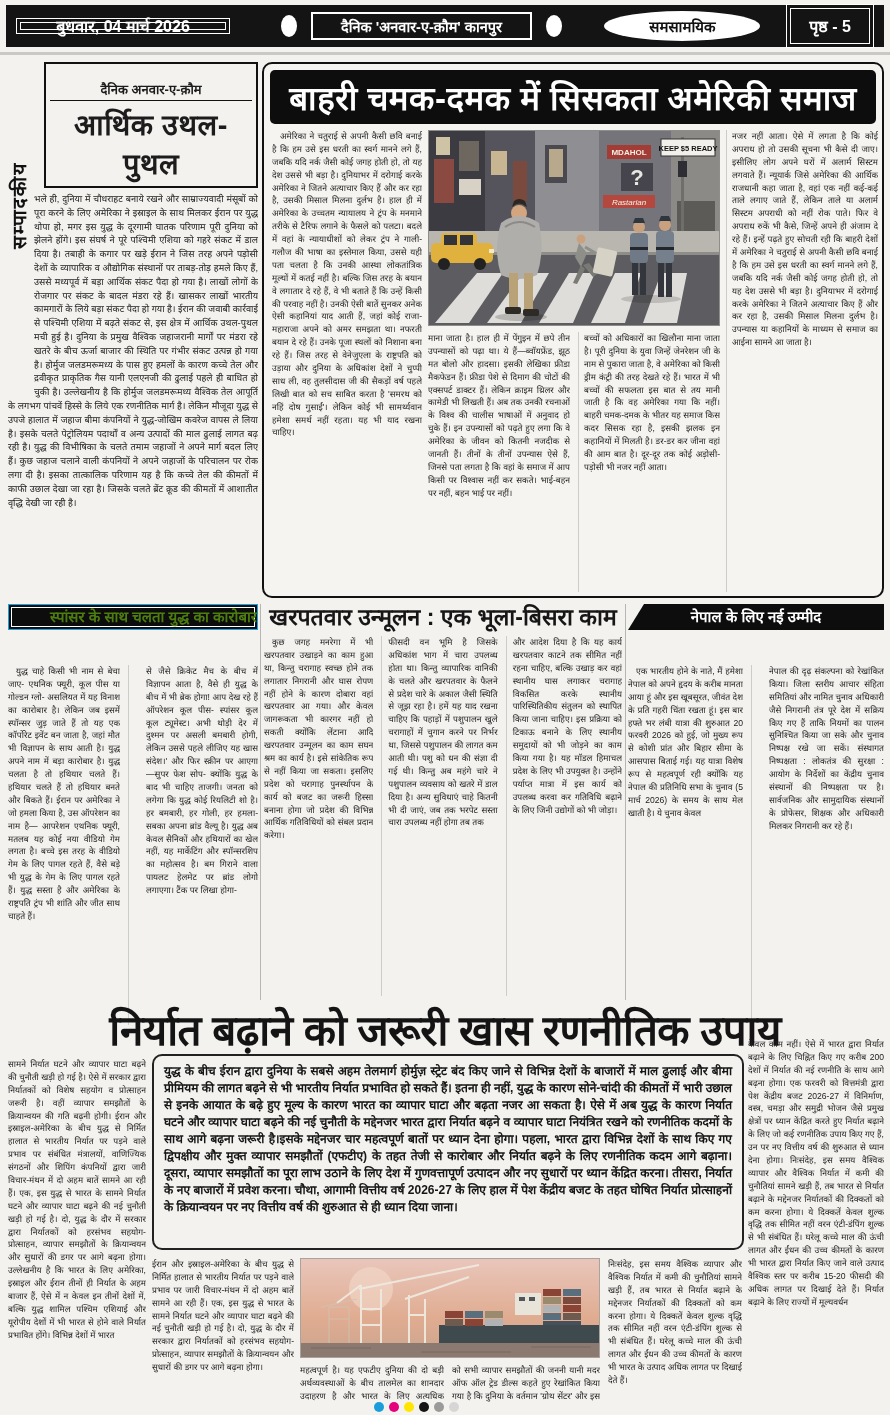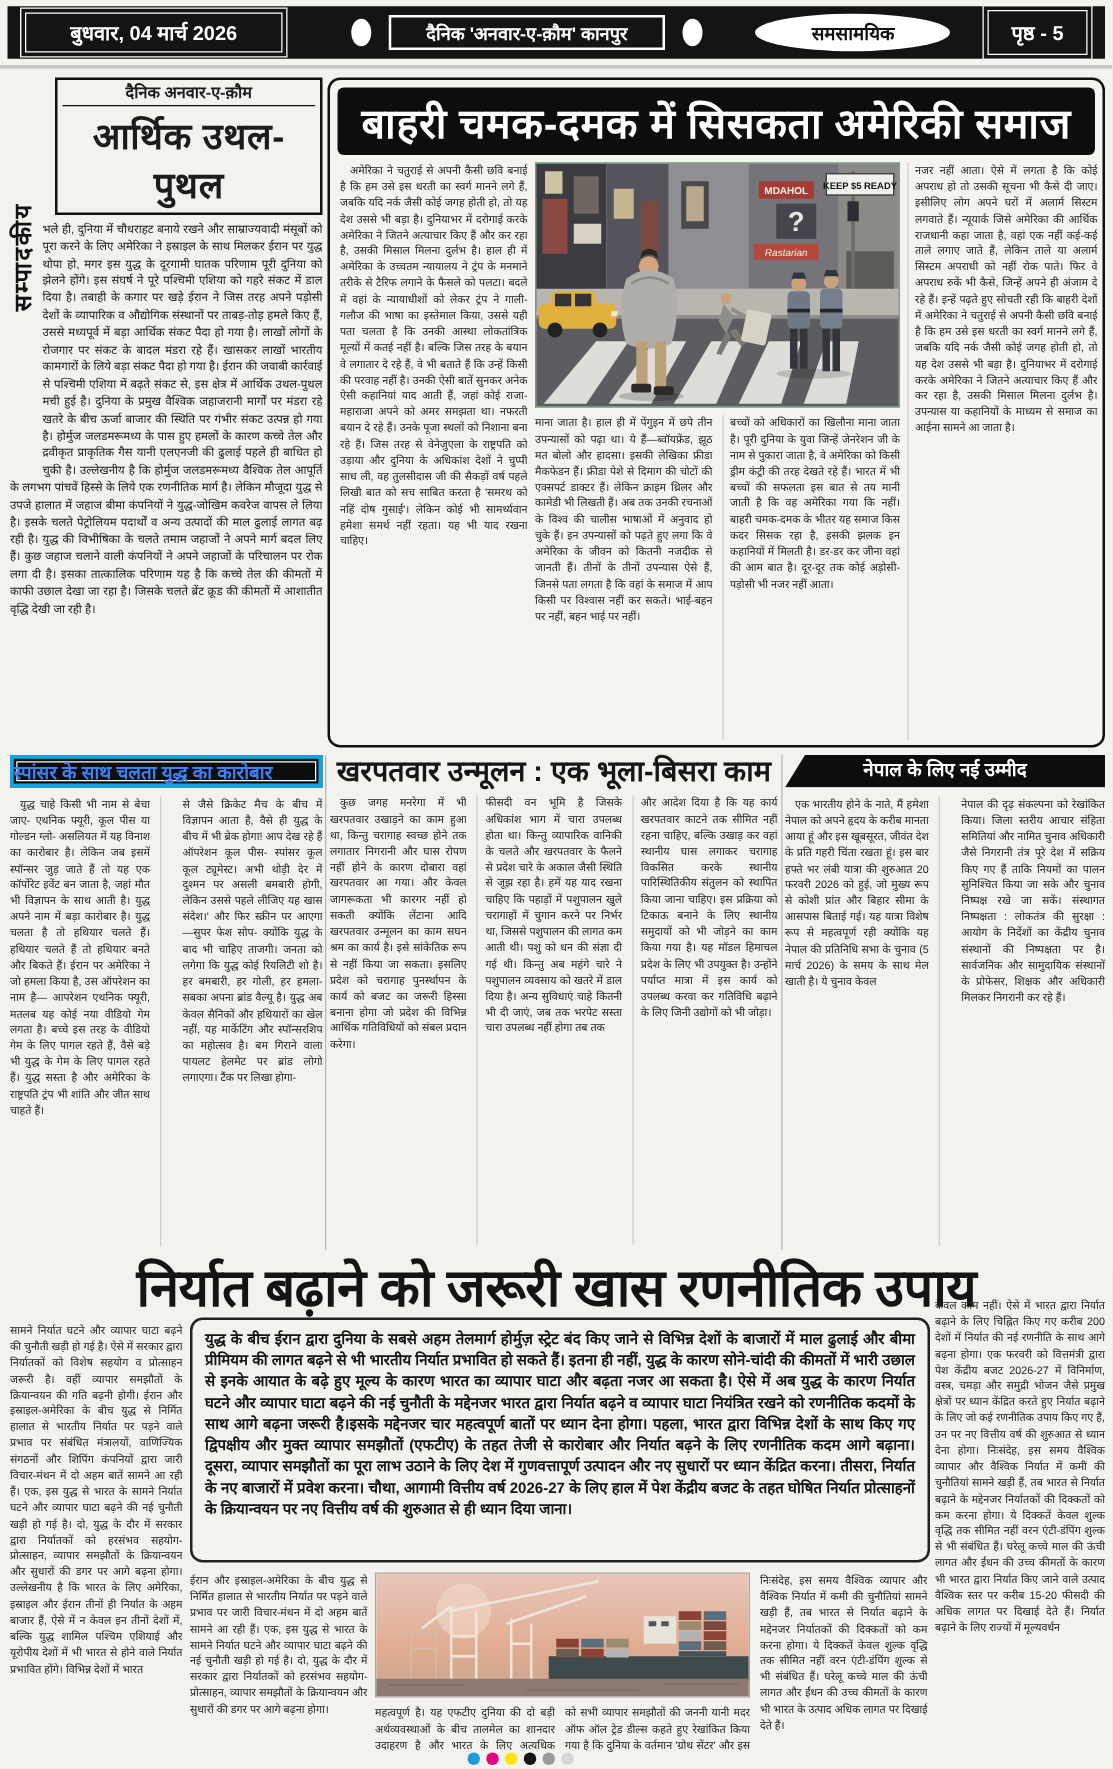--- a/index.html
+++ b/index.html
@@ -2,60 +2,60 @@
 <html><head>
 <meta charset="utf-8">
 <style>
   * { margin:0; padding:0; box-sizing:border-box; }
   html,body { background:#e7e6e3; }
   body { font-family:"Liberation Sans","DejaVu Sans",sans-serif; color:#1c1c1c; }
   .page { position:relative; width:890px; height:1415px; margin:0 auto; background:#f3f2ef; overflow:hidden; }
 
   
   .topbar { position:absolute; left:6px; top:5px; width:878px; height:42px; background:#141414; display:flex; align-items:center; }
-  .date-box { margin-left:10px; width:214px; height:40px; border:1px solid #fff; box-shadow:inset 0 0 0 3px #141414, inset 0 0 0 4px #fff;
+  .date-box { margin-left:10px; width:214px; height:16px; border:1px solid #fff; box-shadow:inset 0 0 0 3px #141414, inset 0 0 0 4px #fff;
               color:#fff; font-weight:bold; font-size:16px; display:flex; align-items:center; justify-content:center; }
   .head-dot { width:16px; height:22px; background:#fff; border-radius:50%; }
   .paper-box { height:28px; border:2px solid #fff; color:#fff; font-weight:bold; font-size:14.5px; padding:0 28px; display:flex; align-items:center; }
   .section-oval { width:156px; height:30px; background:#fff; border-radius:50%; color:#111; font-weight:bold; font-size:15px; display:flex; align-items:center; justify-content:center; }
   .pageno-box { margin-right:10px; width:88px; height:44px; border:1px solid #fff; box-shadow:inset 0 0 0 3px #141414, inset 0 0 0 4px #fff;
                 color:#fff; font-weight:bold; font-size:16px; display:flex; align-items:center; justify-content:center; }
   .under-rule { position:absolute; left:0; top:52px; width:890px; height:3px; background:#c9c8c5; }
 
   
   .col { font-size:8.6px; line-height:1.5; text-align:justify; overflow:hidden; color:#222; }
 
   
   .editorial { position:absolute; left:8px; top:62px; width:250px; height:536px; }
   .ed-side { position:absolute; left:0; top:12px; height:262px; width:24px; display:flex; align-items:center; justify-content:center;
              writing-mode:vertical-rl; transform:rotate(180deg); font-weight:800; font-size:19px; letter-spacing:2px; color:#111; }
-  .ed-head { margin-left:36px; border:2px solid #111; padding:0 4px 4px 4px; position:relative; }
+  .ed-head { margin-left:36px; border:2px solid #111; padding:16px 4px 4px 4px; position:relative; }
   .ed-kicker { text-align:center; font-weight:bold; font-size:13px; border-bottom:1px solid #111; padding-bottom:2px; }
   .ed-title { text-align:center; font-weight:800; font-size:29px; padding-top:3px; letter-spacing:0.5px; }
   .ed-body { margin-top:5px; height:430px; }
   .ed-gap { float:left; width:26px; height:205px; }
 
   
   .main-art { position:absolute; left:262px; top:62px; width:622px; height:536px; border:2px solid #111; border-radius:10px; background:#f5f4f1; }
   .main-banner { position:absolute; left:6px; top:6px; width:606px; height:54px; background:#0d0d0d; border-radius:5px;
                  color:#fff; font-weight:800; font-size:33px; display:flex; align-items:center; justify-content:center; letter-spacing:0.5px; }
   .ma-col1 { position:absolute; left:8px;  top:66px; width:150px; height:462px; }
   .ma-illus { position:absolute; left:164px; top:66px; width:292px; height:196px; border:1px solid #8d8d8a; background:#22c55e; }
   .ma-colA { position:absolute; left:164px; top:268px; width:142px; height:260px; }
   .ma-colB { position:absolute; left:314px; top:268px; width:142px; height:260px; border-left:1px solid #ccccc8; padding-left:5px; }
   .ma-col4 { position:absolute; left:462px; top:66px; width:152px; height:462px; border-left:1px solid #ccccc8; padding-left:5px; }
 
   
   .mid-sep { position:absolute; width:1px; background:#b7b6b2; top:604px; height:396px; }
   .sponsor { position:absolute; left:8px; top:604px; width:250px; height:396px; }
-  .black-banner { background:#0d0d0d; color:#3b82f6; font-weight:800; text-align:left; border:3px solid #0ea5e9;
+  .black-banner { background:#0d0d0d; color:#4d7c0f; font-weight:800; text-align:right; border:1px solid #0ea5e9;
                   box-shadow:inset 0 0 0 2px #0d0d0d, inset 0 0 0 3px #fff; }
   .sponsor .black-banner { height:26px; font-size:15px; line-height:24px; }
   .two-cols { display:flex; gap:8px; margin-top:7px; }
-  .two-cols .col { flex:1; height:360px; }
+  .two-cols .col { flex:1; height:360px;margin-top:28px; }
   .two-cols .col + .col { border-left:1px solid #ccccc8; padding-left:17px; }
 
   .weed { position:absolute; left:264px; top:600px; width:358px; height:400px; }
   .weed-title { text-align:center; font-weight:800; font-size:23px; color:#161616; height:30px; }
   .three-cols { display:flex; gap:8px; margin-top:6px; }
   .three-cols .col { flex:1; height:360px; }
   .three-cols .col + .col { border-left:1px solid #ccccc8; padding-left:6px; }
 
   .nepal { position:absolute; left:628px; top:604px; width:256px; height:396px; }
   .nepal-banner { height:26px; background:#0d0d0d; color:#fff; font-weight:800; font-size:15px; line-height:26px; text-align:center;

